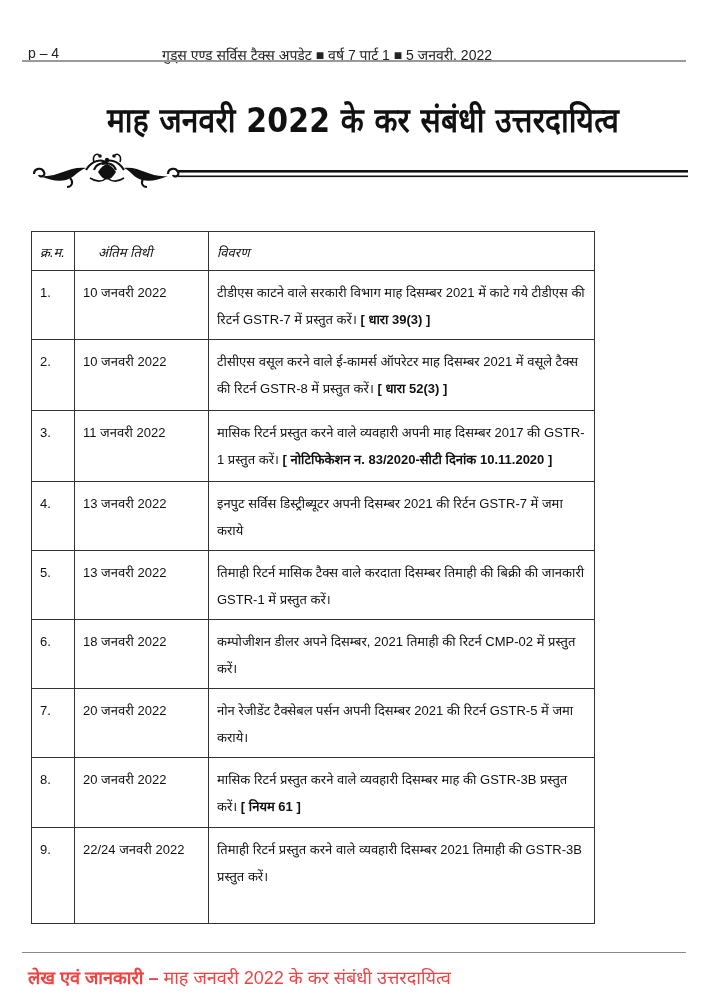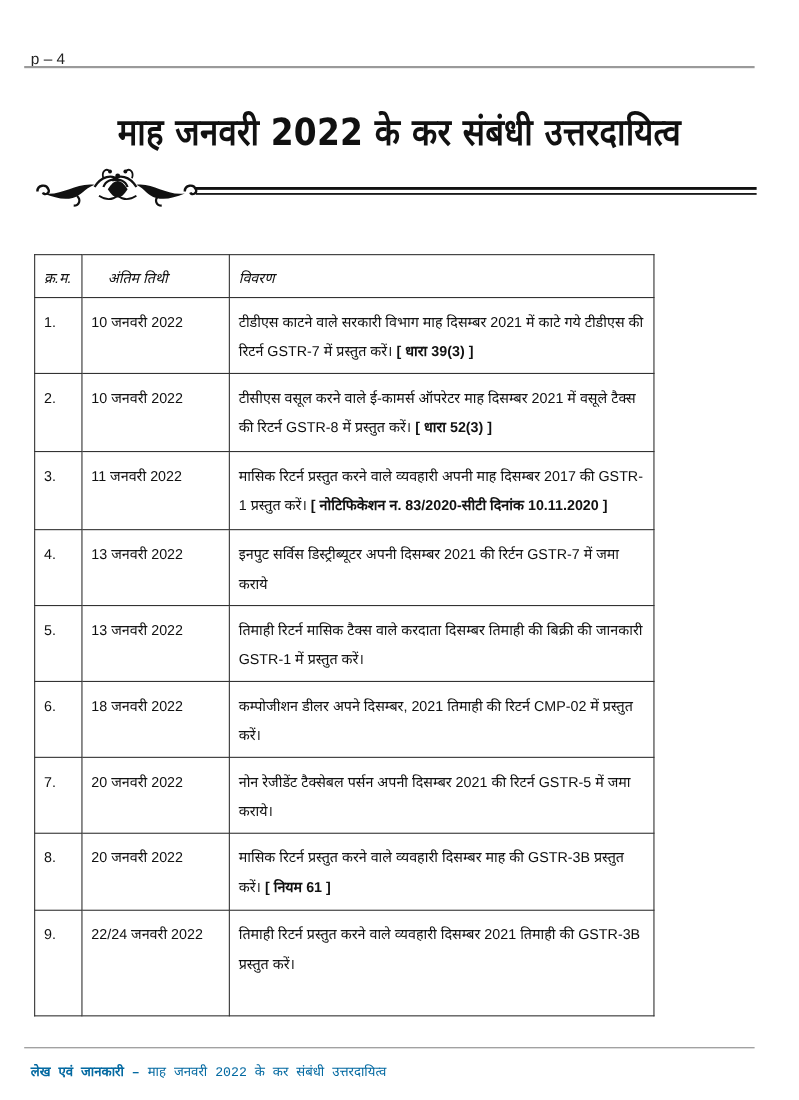--- a/index.html
+++ b/index.html
@@ -21,28 +21,29 @@
                font-size:13px; }
   table.duty td, table.duty th { border:1.3px solid #333; vertical-align:top; text-align:left;
                padding:8px 8px 6px 8px; line-height:27px; font-weight:normal; }
   table.duty th { font-style:italic; font-size:13px; padding-top:7px; padding-bottom:4px; }
   col.c1 { width:43px; } col.c2 { width:134px; } col.c3 { width:auto; }
   td.sn { padding-left:7px; }
   td.dt { padding-left:18px; white-space:nowrap; }
   .ref { font-weight:bold; }
 
   .foot-rule { position:absolute; left:22px; top:952px; width:664px; height:1px; background:#8a8a8a; }
-  .footer { position:absolute; left:28px; top:965px; font-size:12px; color:#0369a1; white-space:nowrap;font-family:Liberation Mono, monospace; }
+  .footer { position:absolute; left:28px; top:965px; font-size:18px; color:#ef4444; white-space:nowrap; }
   .footer .lbl { font-weight:bold; }
 </style>
 </head>
 <body>
 
 <div class="running-head">
   <span class="pg">p – 4</span>
+  <span class="mast">गुड्स एण्ड सर्विस टैक्स अपडेट ■ वर्ष 7 पार्ट 1 ■ 5 जनवरी, 2022</span>
 </div>
 <div class="head-rule"></div>
 
 <div class="title">माह जनवरी 2022 के कर संबंधी उत्तरदायित्व</div>
 
 <svg class="ornament" viewBox="0 0 660 44">
 
   <rect x="150" y="22" width="510" height="2.6" fill="#111"></rect>
   <rect x="150" y="27.5" width="510" height="1.6" fill="#111"></rect>
 

